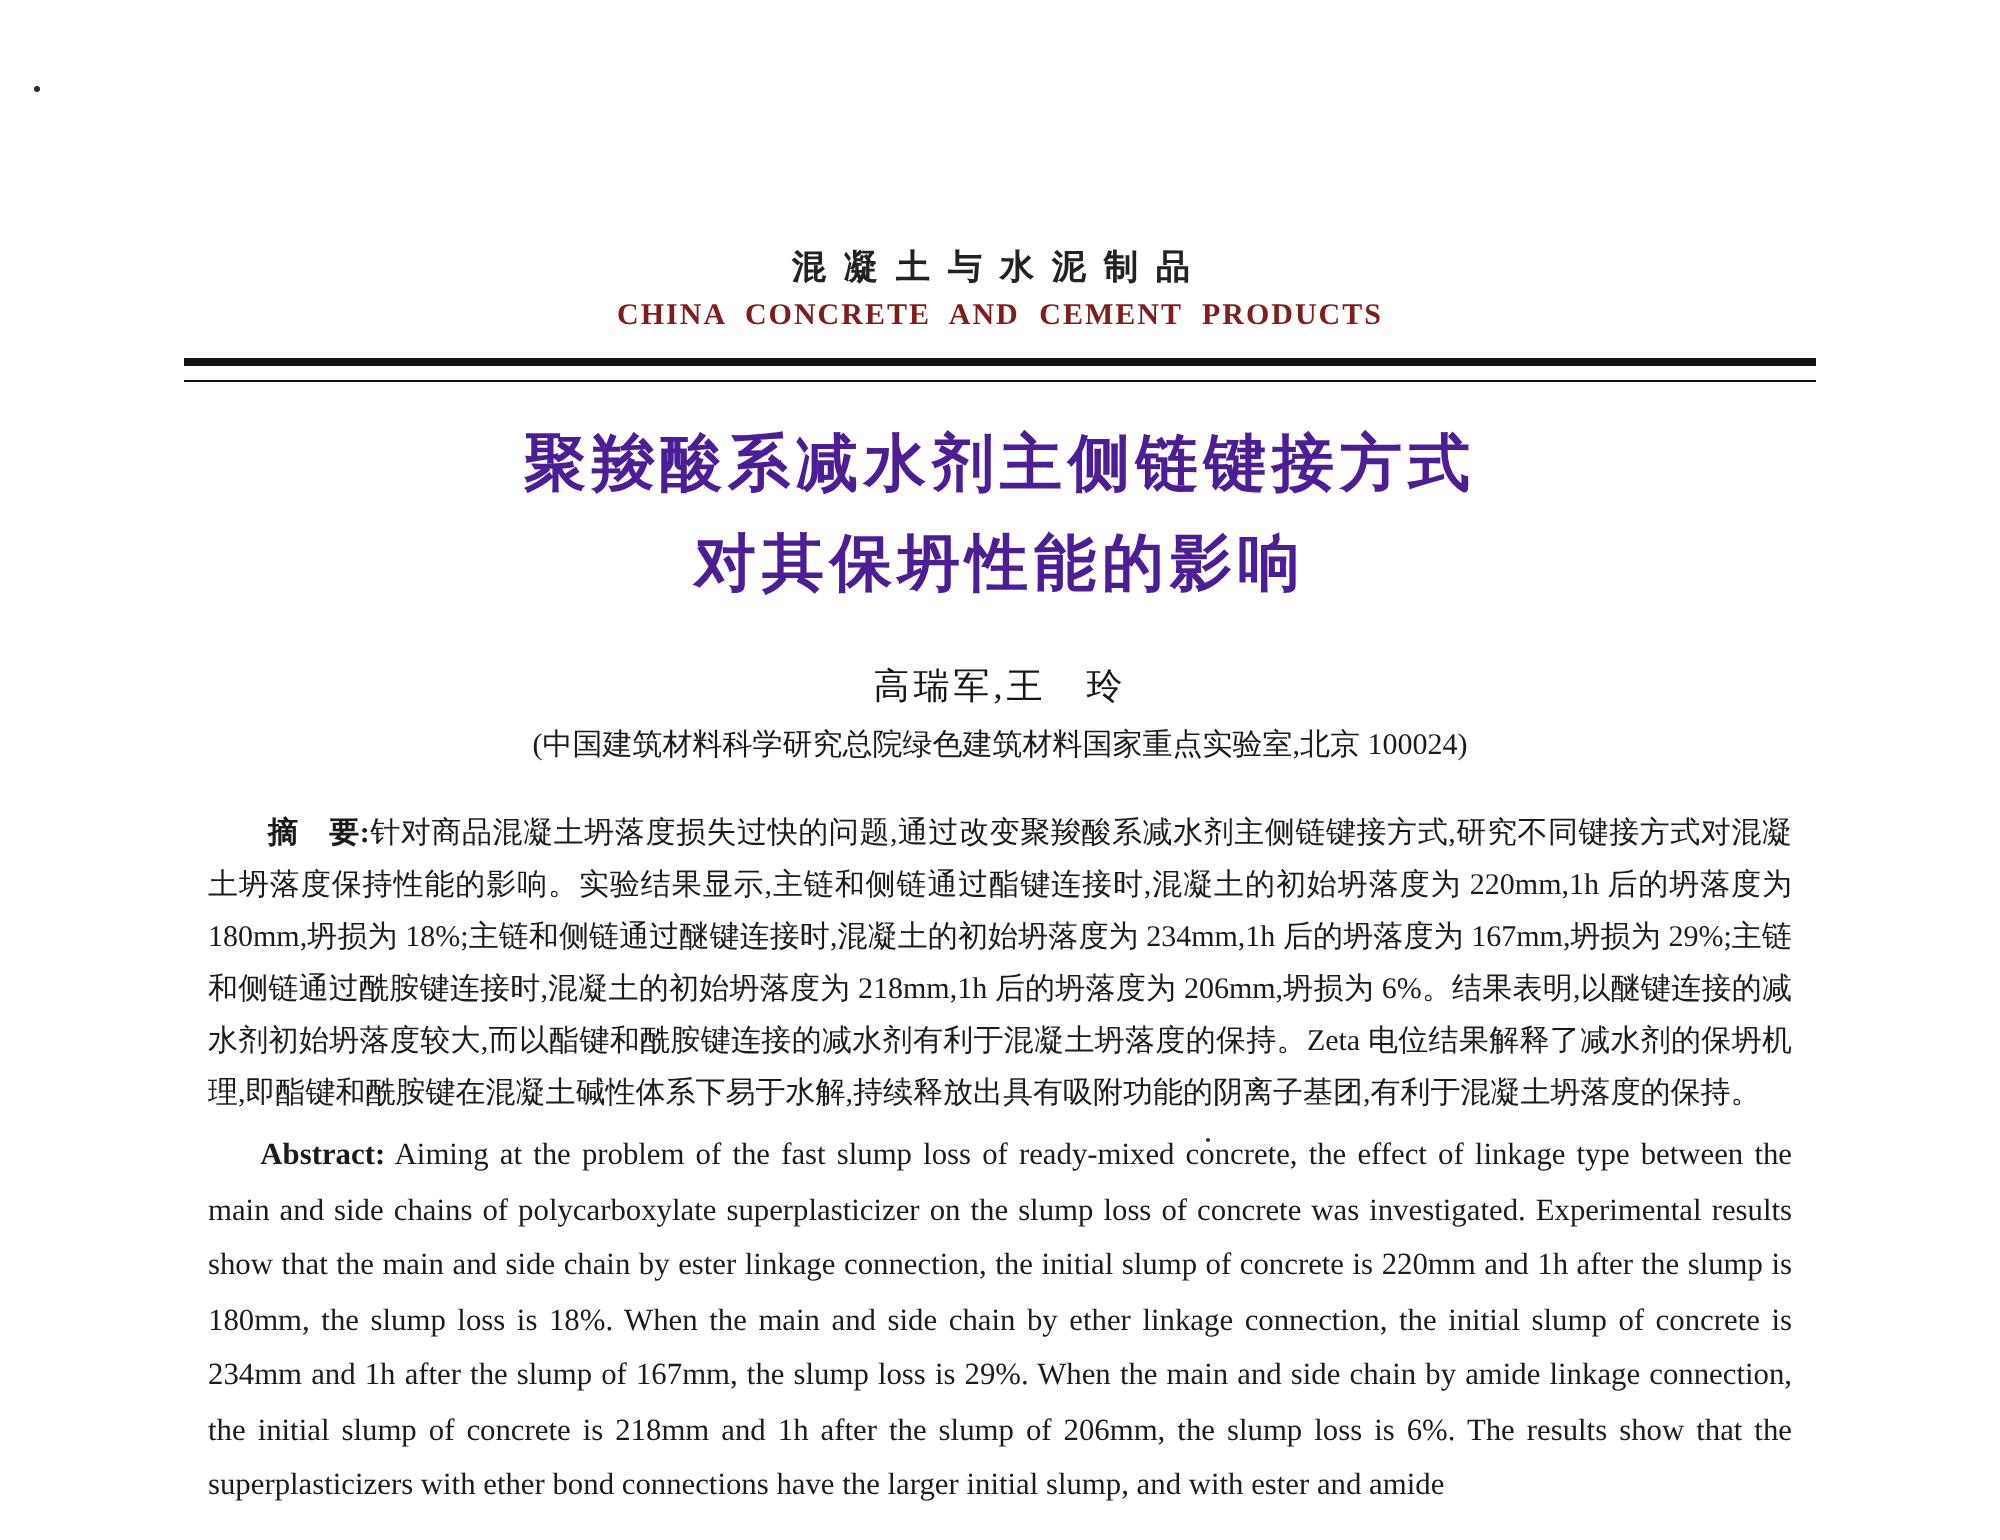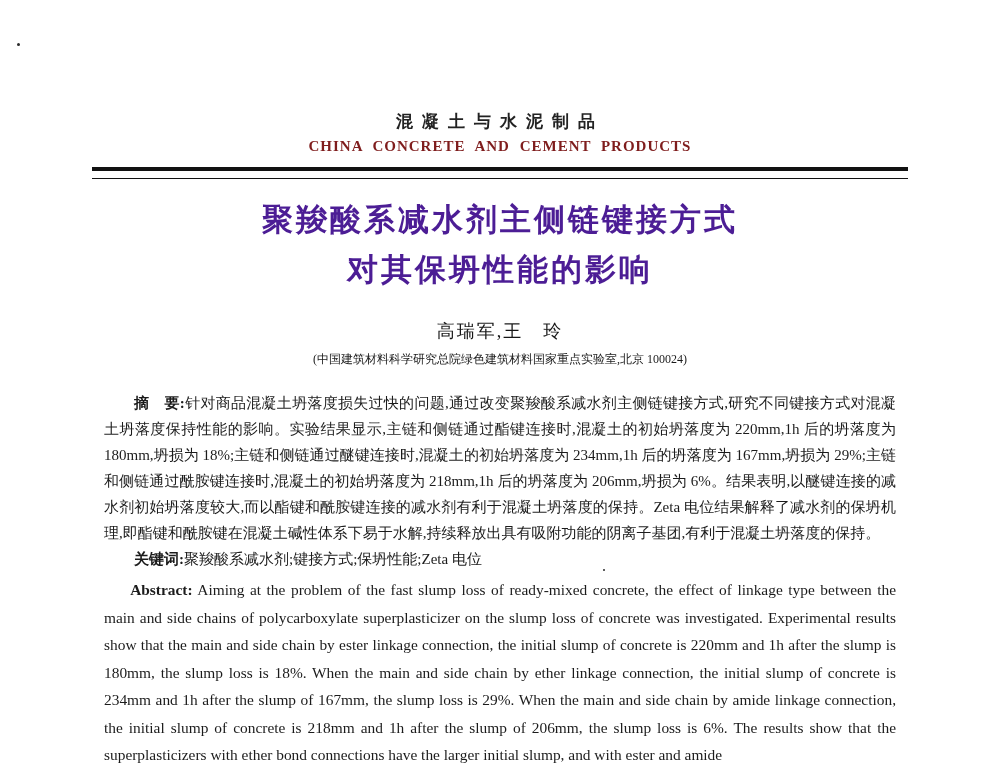--- a/index.html
+++ b/index.html
@@ -7,21 +7,21 @@
   body {
     width: 1000px;
     height: 770px;
     overflow: hidden;
     position: relative;
     font-family: "Liberation Serif", "DejaVu Serif", serif;
     color: #1c1c1c;
   }
   .page {
     width: 792px;
-    margin: 0 auto;
+    margin: 12px auto;
     padding-top: 110px;
   }
   .masthead { text-align: center; }
   .journal-cn {
     font-size: 17px;
     font-weight: bold;
     letter-spacing: 9px;
     color: #222;
   }
   .journal-en {
@@ -52,21 +52,21 @@
   .authors {
     margin-top: 24px;
     text-align: center;
     font-size: 18px;
     letter-spacing: 2px;
     color: #161616;
   }
   .affiliation {
     margin-top: 8px;
     text-align: center;
-    font-size: 12px;
+    font-size: 15px;
     color: #1a1a1a;
   }
   .para {
     text-align: justify;
     color: #1b1b1b;
   }
   .para.cn {
     font-size: 15px;
     line-height: 26px;
   }
@@ -105,20 +105,19 @@
     <span class="tline">聚羧酸系减水剂主侧链键接方式</span>
     <span class="tline">对其保坍性能的影响</span>
   </h1>
 
   <div class="authors">高瑞军,王　玲</div>
 
   <div class="affiliation">(中国建筑材料科学研究总院绿色建筑材料国家重点实验室,北京 100024)</div>
 
   <p class="para cn first"><b class="plabel">摘　要:</b><span>针对商品混凝土坍落度损失过快的问题,通过改变聚羧酸系减水剂主侧链键接方式,研究不同键接方式对混凝土坍落度保持性能的影响。实验结果显示,主链和侧链通过酯键连接时,混凝土的初始坍落度为 220mm,1h 后的坍落度为 180mm,坍损为 18%;主链和侧链通过醚键连接时,混凝土的初始坍落度为 234mm,1h 后的坍落度为 167mm,坍损为 29%;主链和侧链通过酰胺键连接时,混凝土的初始坍落度为 218mm,1h 后的坍落度为 206mm,坍损为 6%。结果表明,以醚键连接的减水剂初始坍落度较大,而以酯键和酰胺键连接的减水剂有利于混凝土坍落度的保持。Zeta 电位结果解释了减水剂的保坍机理,即酯键和酰胺键在混凝土碱性体系下易于水解,持续释放出具有吸附功能的阴离子基团,有利于混凝土坍落度的保持。</span></p>
 
-  <p class="para cn kw"><b class="plabel">关键词:</b><span>聚羧酸系减水剂;键接方式;保坍性能;Zeta 电位</span></p>
 
   <p class="para en"><b class="plabel">Abstract:</b><span> Aiming at the problem of the fast slump loss of ready-mixed concrete, the effect of linkage type between the main and side chains of polycarboxylate superplasticizer on the slump loss of concrete was investigated. Experimental results show that the main and side chain by ester linkage connection, the initial slump of concrete is 220mm and 1h after the slump is 180mm, the slump loss is 18%. When the main and side chain by ether linkage connection, the initial slump of concrete is 234mm and 1h after the slump of 167mm, the slump loss is 29%. When the main and side chain by amide linkage connection, the initial slump of concrete is 218mm and 1h after the slump of 206mm, the slump loss is 6%. The results show that the superplasticizers with ether bond connections have the larger initial slump, and with ester and amide</span></p>
 
 </div>
 
 <div class="speck speck-1"></div>
 <div class="speck speck-2"></div>
 
 </body></html>

